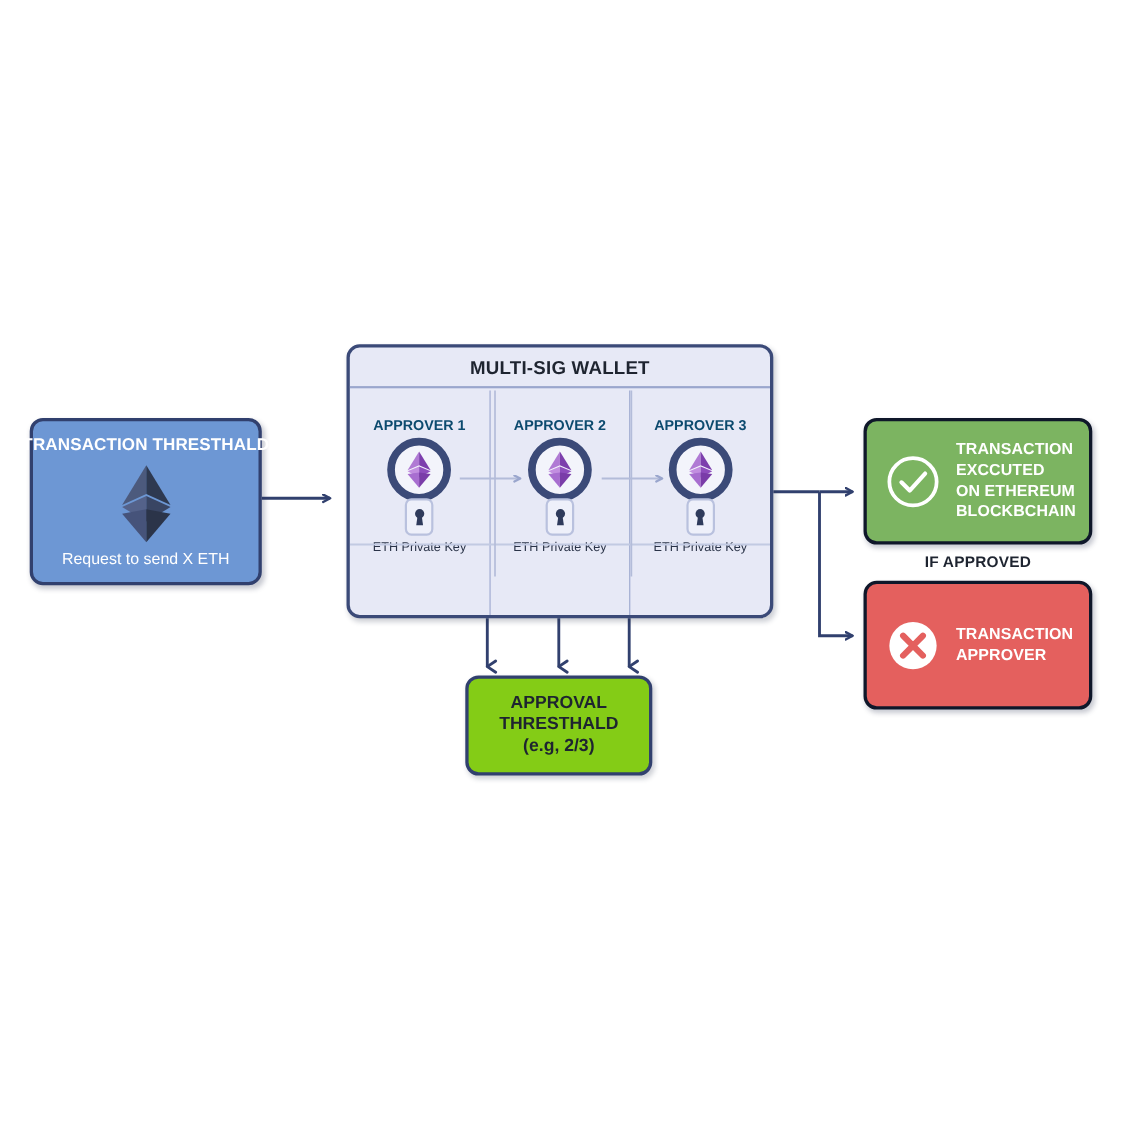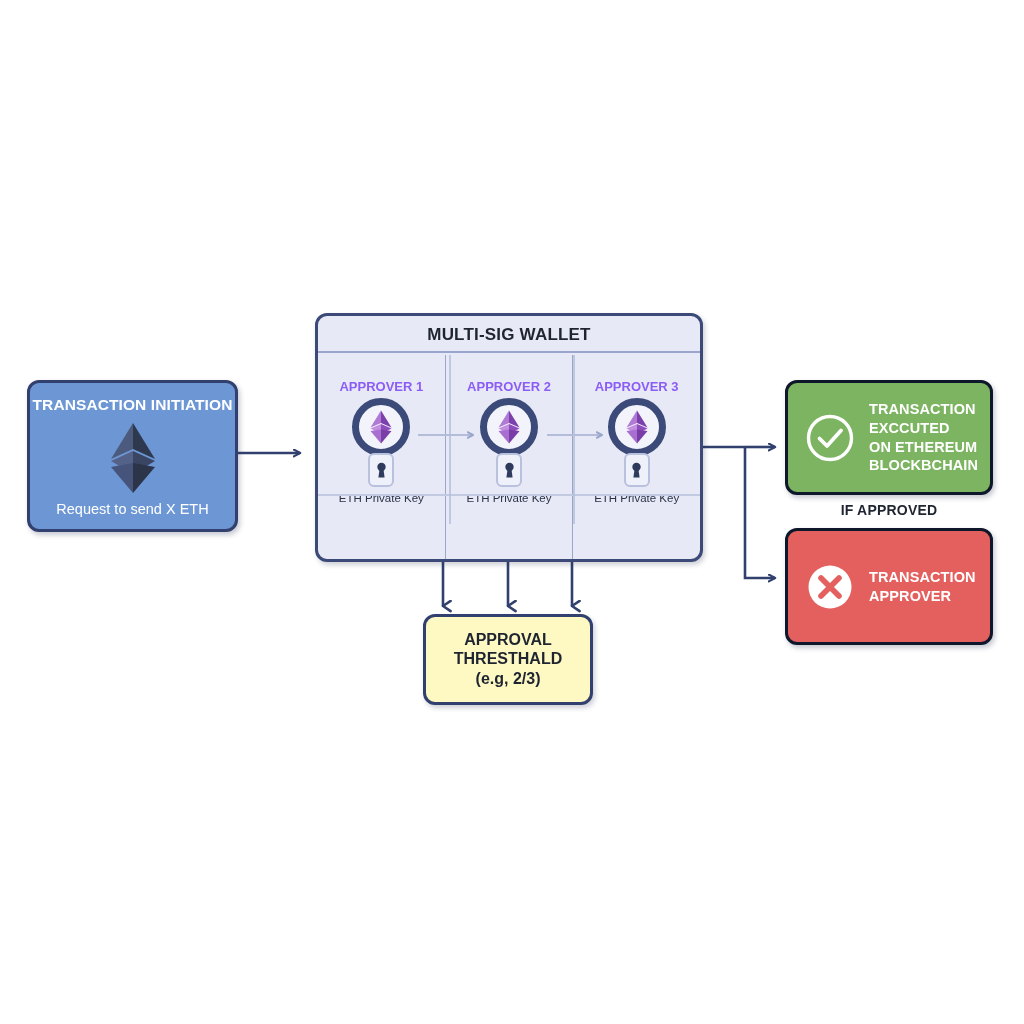--- a/index.html
+++ b/index.html
@@ -102,21 +102,21 @@
     position: relative;
     display: flex;
     flex-direction: column;
     align-items: center;
     padding-top: 24px;
   }
   .col + .col { border-left: 1.5px solid #9aa6cd; }
   .col-label {
     font-size: 13px;
     font-weight: bold;
-    color: #8b5cf6;
+    color: #0c4a6e;
     white-space: nowrap;
     margin-bottom: 4px;
   }
   .approver-circle {
     width: 58px;
     height: 58px;
     border-radius: 50%;
     border: 7px solid #3b4a78;
     background: #f3f4fb;
     display: flex;
@@ -146,21 +146,21 @@
     margin-top: 5px;
     white-space: nowrap;
   }
 
   
   #threshold {
     left: 423px;
     top: 614px;
     width: 170px;
     height: 91px;
-    background: #fef9c3;
+    background: #84cc16;
     border: 3px solid #31406e;
     border-radius: 12px;
     box-shadow: 2px 3px 5px rgba(30,40,70,0.22);
     display: flex;
     flex-direction: column;
     align-items: center;
     justify-content: center;
     color: #1e2430;
   }
   #threshold .l1, #threshold .l2 {
@@ -244,21 +244,21 @@
     <path d="M745,447 L775,447" stroke="#31406e" stroke-width="2.6" fill="none" marker-end="url(#arrowDark)"></path>
 
     <path d="M745,447 L745,578 L775,578" stroke="#31406e" stroke-width="2.6" fill="none" marker-end="url(#arrowDark)"></path>
 
     <path d="M443,562 L443,606" stroke="#31406e" stroke-width="2.6" fill="none" marker-end="url(#arrowDarkDown)"></path>
     <path d="M508,562 L508,606" stroke="#31406e" stroke-width="2.6" fill="none" marker-end="url(#arrowDarkDown)"></path>
     <path d="M572,562 L572,606" stroke="#31406e" stroke-width="2.6" fill="none" marker-end="url(#arrowDarkDown)"></path>
   </svg>
 
   <div class="node" id="tx-init">
-    <div class="title">TRANSACTION INITIATION</div>
+    <div class="title">TRANSACTION THRESTHALD</div>
     <div class="eth-dark">
       <svg width="46" height="72" viewBox="0 0 46 72" aria-hidden="true">
         <polygon points="23,1 23,27 1,37" fill="#4c5a7d"></polygon>
         <polygon points="23,1 23,27 45,37" fill="#2e3950"></polygon>
         <polygon points="23,29 23,52 1,39" fill="#54628a"></polygon>
         <polygon points="23,29 23,52 45,39" fill="#394563"></polygon>
         <polygon points="23,41 23,71 1,45" fill="#46537a"></polygon>
         <polygon points="23,41 23,71 45,45" fill="#2b3449"></polygon>
       </svg>
     </div>

